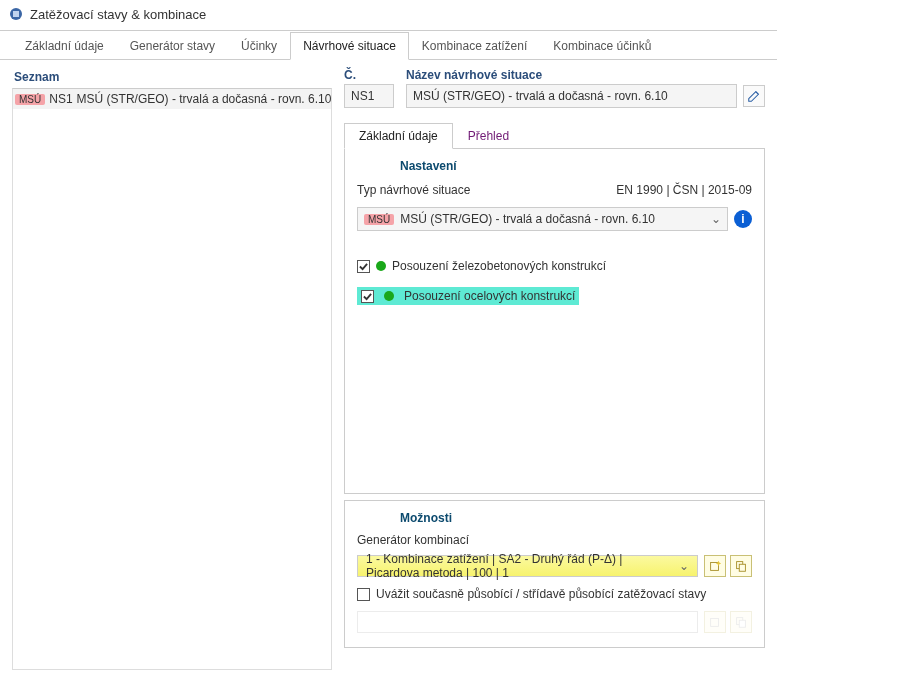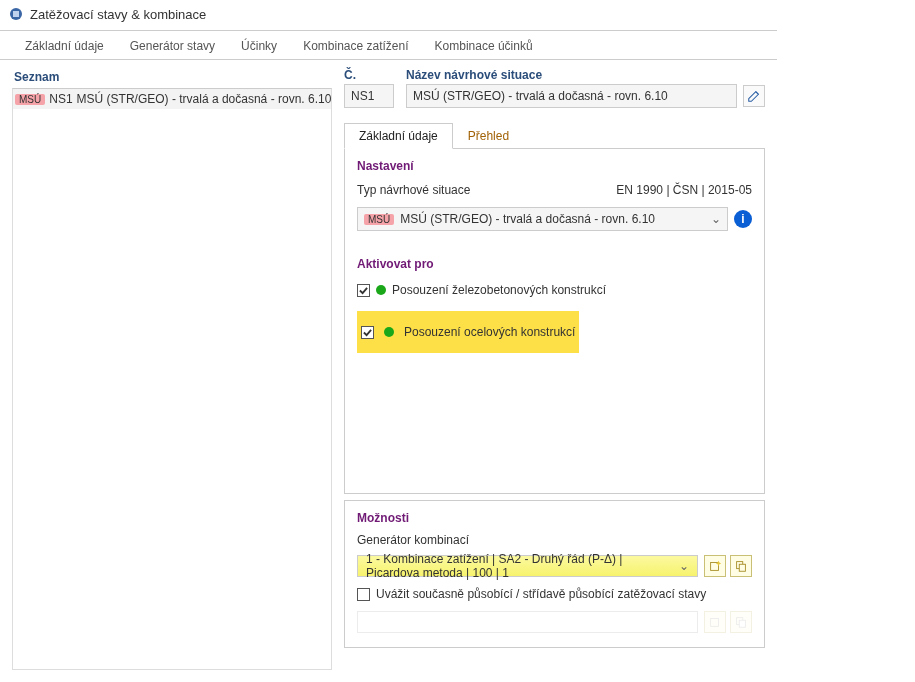--- a/index.html
+++ b/index.html
@@ -23,36 +23,36 @@
   .top-fields { display: flex; gap: 12px; }
   .field-col { display: flex; flex-direction: column; gap: 2px; }
   .col-no { width: 50px; }
   .col-name { flex: 1; }
   .field-label { color: #2b4d7a; font-weight: 600; }
   .field-row { display: flex; align-items: center; gap: 6px; }
   .input { border: 1px solid #ccc; background: #f5f5f5; height: 24px; padding: 0 6px; display: flex; align-items: center; }
   .input.name { flex: 1; justify-content: space-between; }
   .icon-btn { width: 22px; height: 22px; border: 1px solid #ccc; display: inline-flex; align-items: center; justify-content: center; background: #fafafa; cursor: pointer; }
   .subtabs { display: flex; margin-top: 14px; border-bottom: 1px solid #ccc; }
-  .subtab { padding: 5px 14px; border: 1px solid transparent; position: relative; top: 1px; color: #a16207; cursor: pointer; }
+  .subtab { padding: 5px 14px; border: 1px solid transparent; position: relative; top: 1px; color: #701a75; cursor: pointer; }
   .subtab.active { border: 1px solid #ccc; border-bottom: 1px solid #fff; background: #fff; color: #222; }
   .panel { border: 1px solid #ccc; border-top: none; padding: 10px 12px 12px 12px; display: flex; flex-direction: column; gap: 10px; height: 345px; }
-  .section-title { color: #701a75; font-weight: 600; }
+  .section-title { color: #0c4a6e; font-weight: 600; margin-left: 43px; }
   .type-row { display: flex; justify-content: space-between; align-items: center; }
   .type-label { color: #333; }
   .type-right { color: #333; }
   .select-row { display: flex; align-items: center; gap: 6px; }
   .select-box { flex: 1; height: 24px; border: 1px solid #ccc; background: #f5f5f5; display: flex; align-items: center; padding: 0 6px; gap: 6px; cursor: pointer; position: relative; }
   .select-box .chev { margin-left: auto; color: #666; }
   .info-icon { width: 18px; height: 18px; border-radius: 50%; background: #0b5fd4; color: #fff; display: inline-flex; align-items: center; justify-content: center; font-weight: bold; font-size: 12px; cursor: pointer; }
   .chk-row { display: flex; align-items: center; gap: 6px; padding: 2px 0; }
   .chk { width: 13px; height: 13px; border: 1px solid #555; display: inline-flex; align-items: center; justify-content: center; background: #fff; cursor: pointer; }
   .chk .tick { width: 9px; height: 9px; stroke: #333; stroke-width: 2; fill: none; }
   .dot-green { width: 10px; height: 10px; border-radius: 50%; background: #1aa81a; }
-  .hl-yellow { background: #fde047; display: inline-flex; align-items: center; gap: 10px; padding: 14px 4px; }
+  .hl-yellow { background: #5eead4; display: inline-flex; align-items: center; gap: 10px; padding: 2px 4px; }
   .lower-panel { border: 1px solid #ccc; padding: 10px 12px 14px 12px; display: flex; flex-direction: column; gap: 8px; margin-top: 6px; }
   .gen-row { display: flex; align-items: center; gap: 6px; }
   .gen-select { flex: 1; height: 22px; border: 1px solid #ccc; background: linear-gradient(#fbf9a0, #f7f36e); display: flex; align-items: center; padding: 0 8px; cursor: pointer; }
   .gen-select .chev { margin-left: auto; color: #666; }
   .disabled-row { display: flex; align-items: center; gap: 6px; opacity: .55; }
   .disabled-row .field-blank { flex: 1; height: 22px; border: 1px solid #ddd; }
   .small-icons { display: flex; gap: 4px; }
   .ico-sq { width:22px; height:22px; border:1px solid #c9c075; background:#fffde4; display:inline-flex; align-items:center; justify-content:center; cursor:pointer; }
   .ico-sq.dis { opacity:.4; cursor:default; }
 </style>
@@ -67,20 +67,21 @@
       <rect x="5" y="5" width="6" height="6" fill="#c0d3ee"></rect>
     </svg>
     <span class="title">Zatěžovací stavy &amp; kombinace</span>
   </div>
   <div class="topsep"></div>
 
   <div class="tabs">
     <div class="tab">Základní údaje</div>
     <div class="tab">Generátor stavy</div>
     <div class="tab">Účinky</div>
+    <div class="tab active">Návrhové situace</div>
     <div class="tab">Kombinace zatížení</div>
     <div class="tab">Kombinace účinků</div>
   </div>
 
   <div class="body">
     <div class="left">
       <div class="left-header">Seznam</div>
       <div class="list">
         <div class="list-row row-selected">
           <span class="tag-msu">MSÚ</span>
@@ -116,33 +117,32 @@
 
       <div class="subtabs">
         <div class="subtab active">Základní údaje</div>
         <div class="subtab">Přehled</div>
       </div>
 
       <div class="panel">
         <div class="section-title">Nastavení</div>
         <div class="type-row">
           <span class="type-label">Typ návrhové situace</span>
-          <span class="type-right">EN 1990 | ČSN | 2015-05</span>
+          <span class="type-right">EN 1990 | ČSN | 2015-09</span>
         </div>
         <div class="select-row">
           <div class="select-box">
             <span class="tag-msu">MSÚ</span>
             <span>MSÚ (STR/GEO) - trvalá a dočasná - rovn. 6.10</span>
             <span class="chev">⌄</span>
           </div>
           <span class="info-icon">i</span>
         </div>
 
         <div style="height:6px"></div>
-        <div class="section-title">Aktivovat pro</div>
 
         <div class="chk-row">
           <span class="chk">
             <svg class="tick" viewBox="0 0 10 10">
                 <path d="M1 5 L4 8 L9 2"></path>
               </svg>
           </span>
           <span class="dot-green"></span>
           <span>Posouzení železobetonových konstrukcí</span>
         </div>

